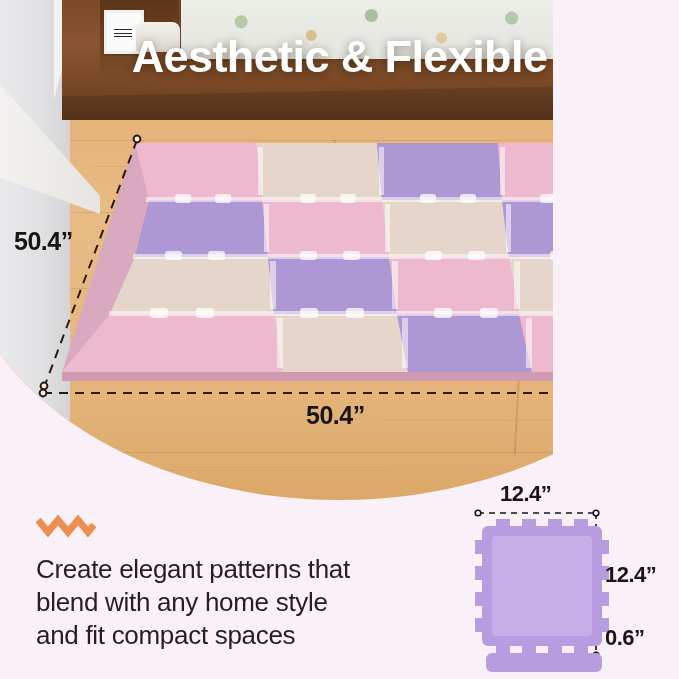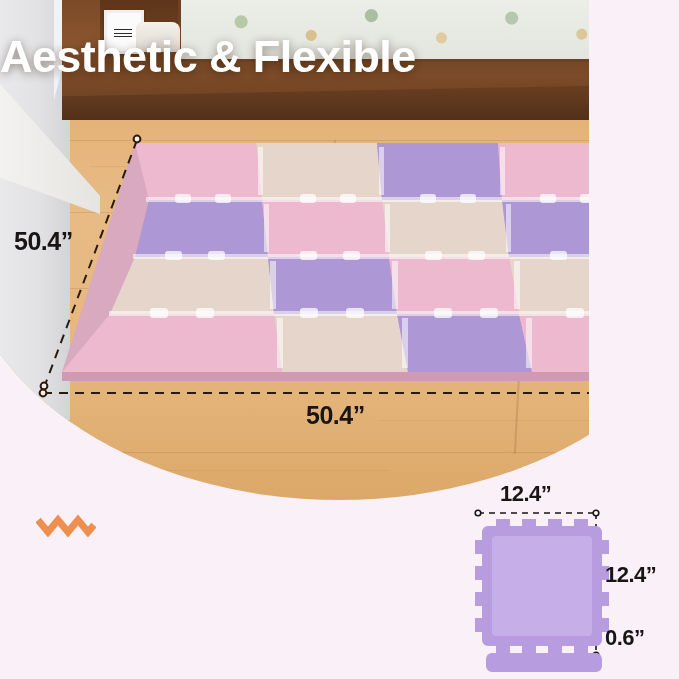--- a/index.html
+++ b/index.html
@@ -5,21 +5,21 @@
   html,body{margin:0;padding:0;}
   body{
     width:679px;height:679px;overflow:hidden;
     background:#f9f0f8;
     font-family:"Liberation Sans","DejaVu Sans",sans-serif;
     position:relative;
   }
   #stage{position:absolute;inset:0;width:679px;height:679px;overflow:hidden;background:#f9f0f8;}
 
   
-  .photo-wrap{position:absolute;left:0;top:0;width:553px;height:500px;overflow:hidden;padding-left:36px;}
+  .photo-wrap{position:absolute;left:0;top:0;width:553px;height:500px;overflow:hidden;}
   .photo-mask{
     position:absolute;left:-40px;top:-130px;width:759px;height:630px;
     border-bottom-left-radius:50% 42%;
     border-bottom-right-radius:50% 42%;
     overflow:hidden;
   }
   .photo{position:absolute;left:40px;top:130px;width:679px;height:500px;overflow:hidden;}
 
   
   .floor{
@@ -103,21 +103,21 @@
   #dim-bottom-label{left:306px;top:401px;font-size:25px;}
 
   
   .pink-ring{
     position:absolute;left:634px;top:119px;width:110px;height:110px;
     border-radius:50%;border:27px solid #f7a8c6;box-sizing:border-box;
   }
 
   
   #headline{
-    position:absolute;left:0;top:31px;width:679px;text-align:left;
+    position:absolute;left:0;top:31px;width:679px;text-align:center;
     color:#ffffff;font-size:45px;font-weight:bold;letter-spacing:-.6px;
     font-family:"Liberation Sans","DejaVu Sans",sans-serif;
     text-shadow:0 2px 10px rgba(40,20,5,.45);
   }
 
   
   .zigzag{position:absolute;left:36px;top:512px;width:60px;height:26px;}
   #body-copy{
     position:absolute;left:36px;top:553px;width:420px;
     color:#241f22;font-size:26px;line-height:33px;letter-spacing:-.3px;
@@ -262,20 +262,23 @@
 
     <div class="dimlabel" id="dim-left-label">50.4”</div>
     <div class="dimlabel" id="dim-bottom-label">50.4”</div>
   </div>
 
   <div id="headline">Aesthetic &amp; Flexible</div>
 
   <svg class="zigzag" viewBox="0 0 60 26">
     <polyline points="2,8 12,20 22,8 32,20 42,8 52,20 58,13" fill="none" stroke="#ed8f4f" stroke-width="7" stroke-linecap="butt" stroke-linejoin="miter"></polyline>
   </svg>
+  <div id="body-copy">Create elegant patterns that
+blend with any home style
+and fit compact spaces</div>
 
   <div class="inset">
     <svg width="219" height="209" viewBox="0 0 219 209">
 
       <g stroke="#1a1515" stroke-width="1.6" fill="none" stroke-dasharray="6 5">
         <line x1="18" y1="43" x2="136" y2="43"></line>
         <line x1="136" y1="43" x2="136" y2="158"></line>
         <line x1="136" y1="163" x2="136" y2="185"></line>
       </g>
       <g fill="#ffffff" stroke="#1a1515" stroke-width="1.6">

